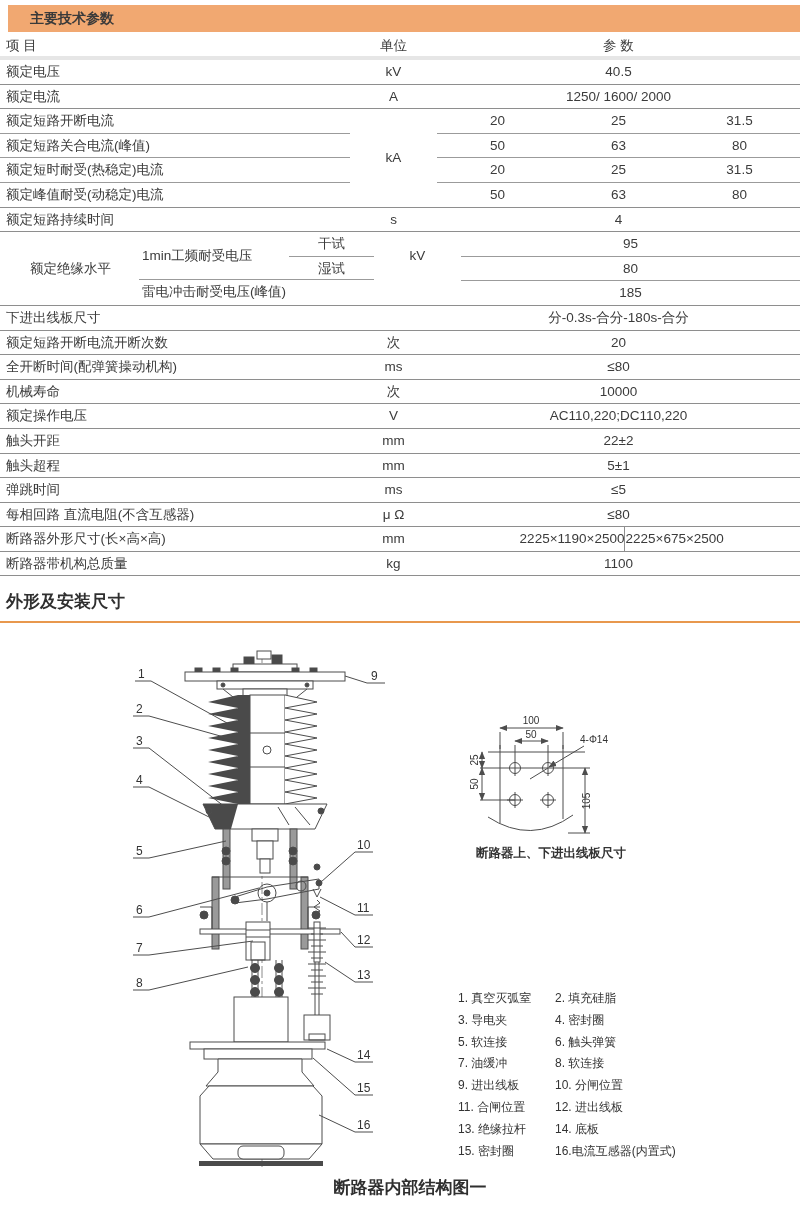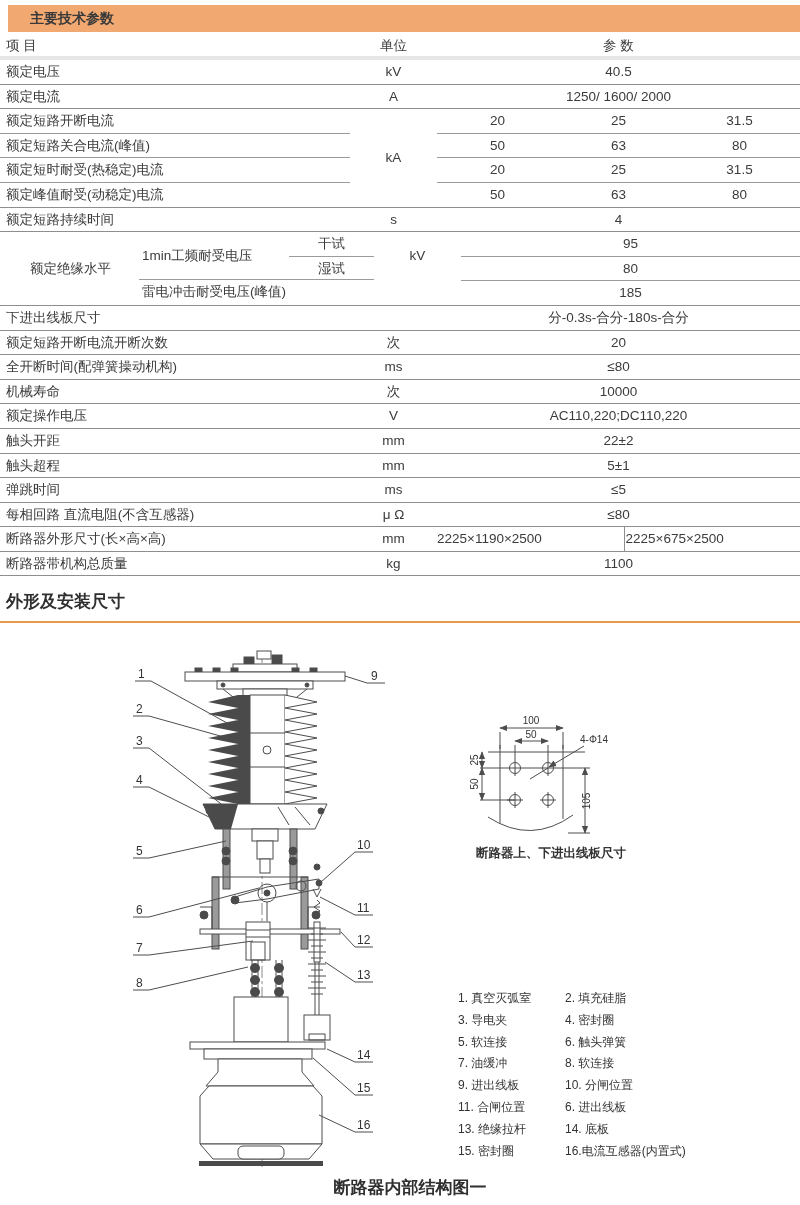--- a/index.html
+++ b/index.html
@@ -35,29 +35,29 @@
   .ins-dw{width:85px;}
   .ins-dw>div{height:23.6px;line-height:23.6px;text-align:center;}
   .ins-dw>div:first-child{border-bottom:1px solid #9b9b9b;}
   .ins-light{height:23.6px;line-height:23.6px;padding-left:3px;border-top:1px solid #9b9b9b;white-space:nowrap;}
   .ins-unit{width:87px;}
   .ins-unit>div:first-child{height:47.2px;display:flex;align-items:center;justify-content:center;}
   .ins-vals{flex:1;display:flex;flex-direction:column;}
   .ins-vals>div{height:23.6px;line-height:23.6px;text-align:center;}
   .ins-vals>div:not(:last-child){border-bottom:1px solid #9b9b9b;}
   .cv-split{flex:1;display:flex;}
-  .cv-a{flex:188;text-align:left;line-height:23.6px;}
+  .cv-a{flex:188;text-align:right;line-height:23.6px;}
   .cv-b{flex:175;line-height:23.6px;border-left:1px solid #8e8e8e;}
 
   
   .sec2-title{left:6px;top:590px;font-size:17px;font-weight:bold;color:#2f2f2f;}
   .sec2-rule{left:0;top:621px;width:800px;height:2px;background:var(--rule,#e8984d);}
 
   .plate-caption{left:476px;top:845px;font-size:12.5px;font-weight:bold;color:#333;}
-  .legend{left:458px;top:990px;display:grid;grid-template-columns:97px auto;column-gap:10px;
+  .legend{left:458px;top:990px;display:grid;grid-template-columns:97px auto;
           grid-auto-rows:21.8px;font-size:12px;color:#333;white-space:nowrap;}
   .fig-caption{left:295px;top:1176px;width:230px;text-align:center;font-size:17px;font-weight:bold;color:#2f2f2f;}
 
   svg text{font-family:"Liberation Sans","DejaVu Sans",sans-serif;}
 </style>
 </head>
 <body>
 
 <div class="abs title-bar">
   <span>主要技术参数</span>
@@ -443,20 +443,20 @@
   <div>2. 填充硅脂</div>
   <div>3. 导电夹</div>
   <div>4. 密封圈</div>
   <div>5. 软连接</div>
   <div>6. 触头弹簧</div>
   <div>7. 油缓冲</div>
   <div>8. 软连接</div>
   <div>9. 进出线板</div>
   <div>10. 分闸位置</div>
   <div>11. 合闸位置</div>
-  <div>6. 进出线板</div>
+  <div>12. 进出线板</div>
   <div>13. 绝缘拉杆</div>
   <div>14. 底板</div>
   <div>15. 密封圈</div>
   <div>16.电流互感器(内置式)</div>
 </div>
 
 <div class="abs fig-caption">断路器内部结构图一</div>
 
 </body></html>

